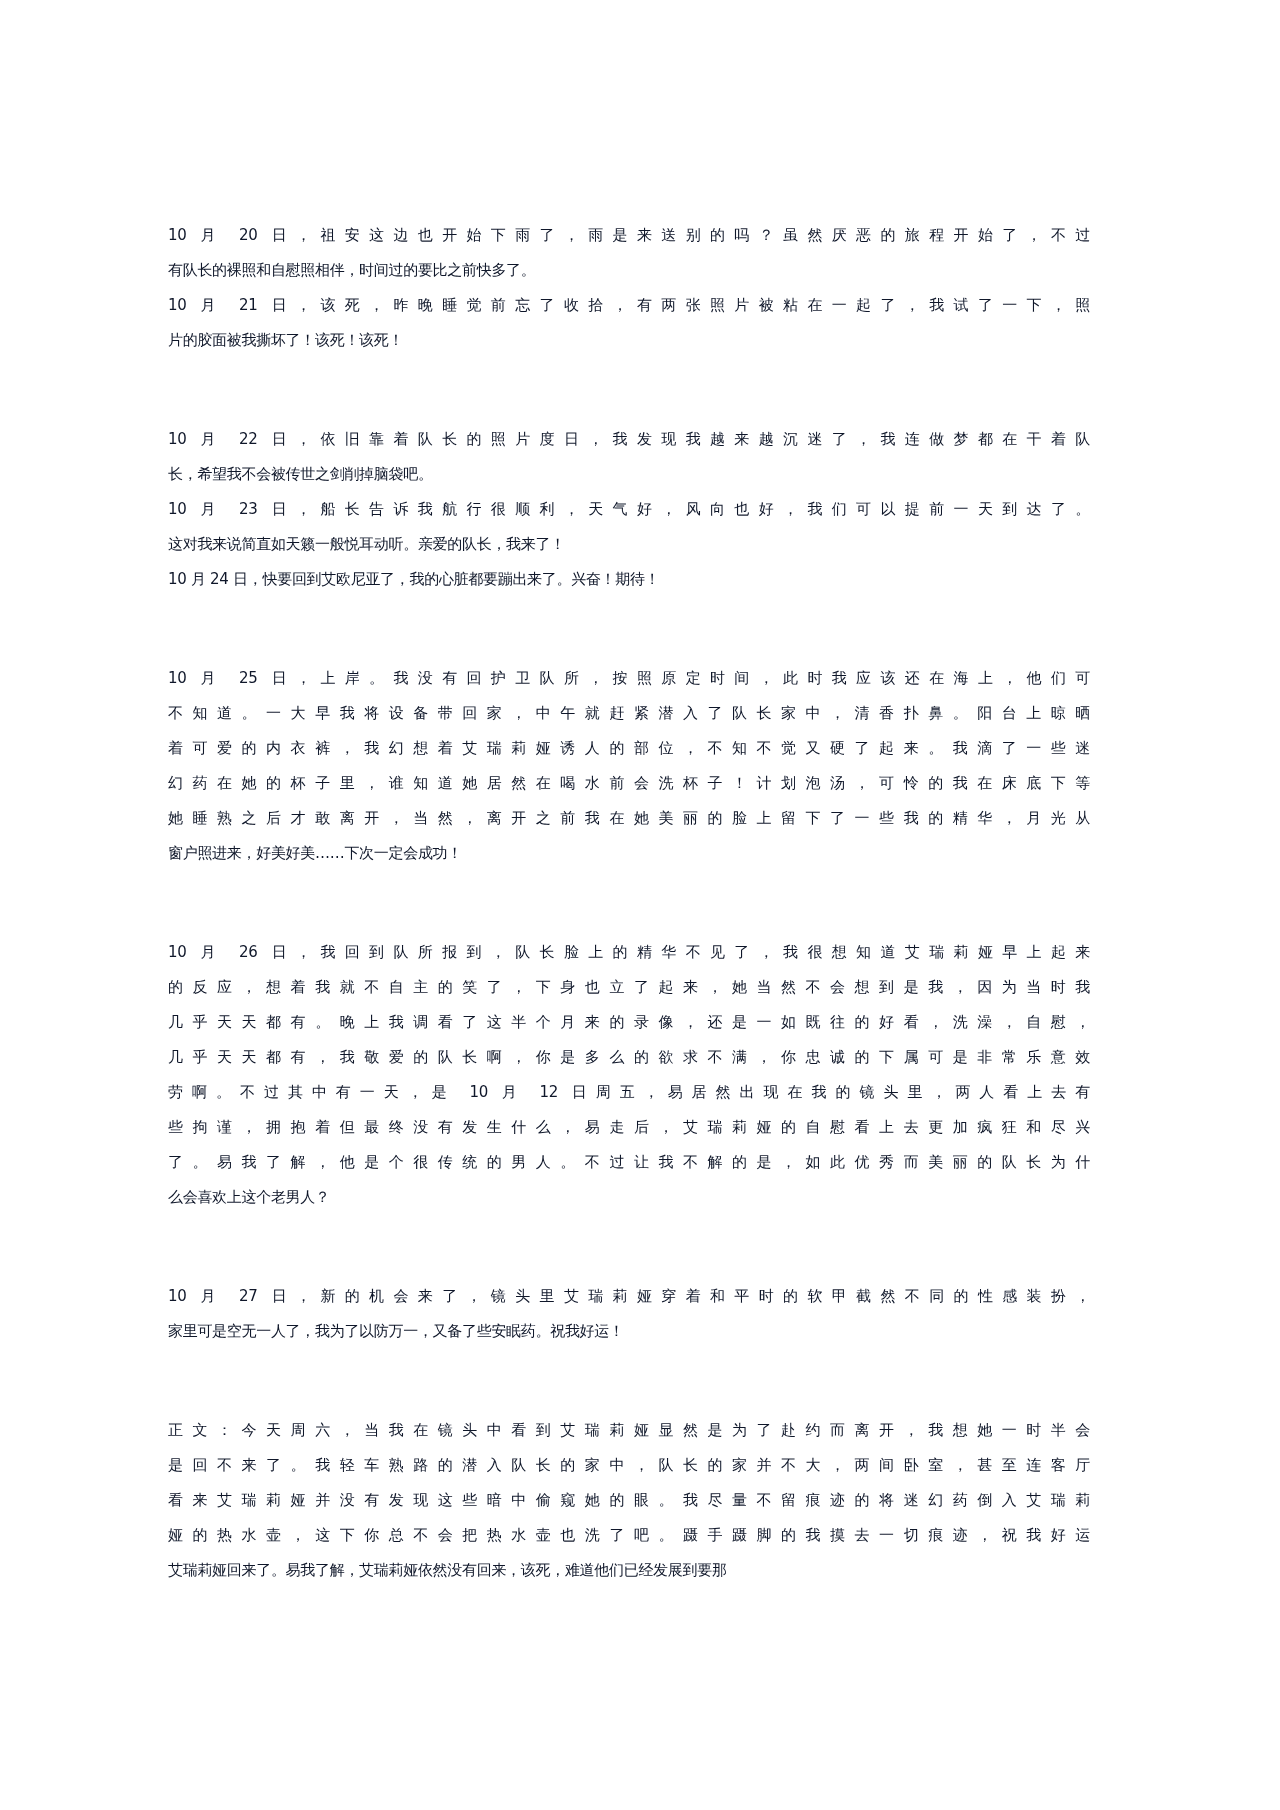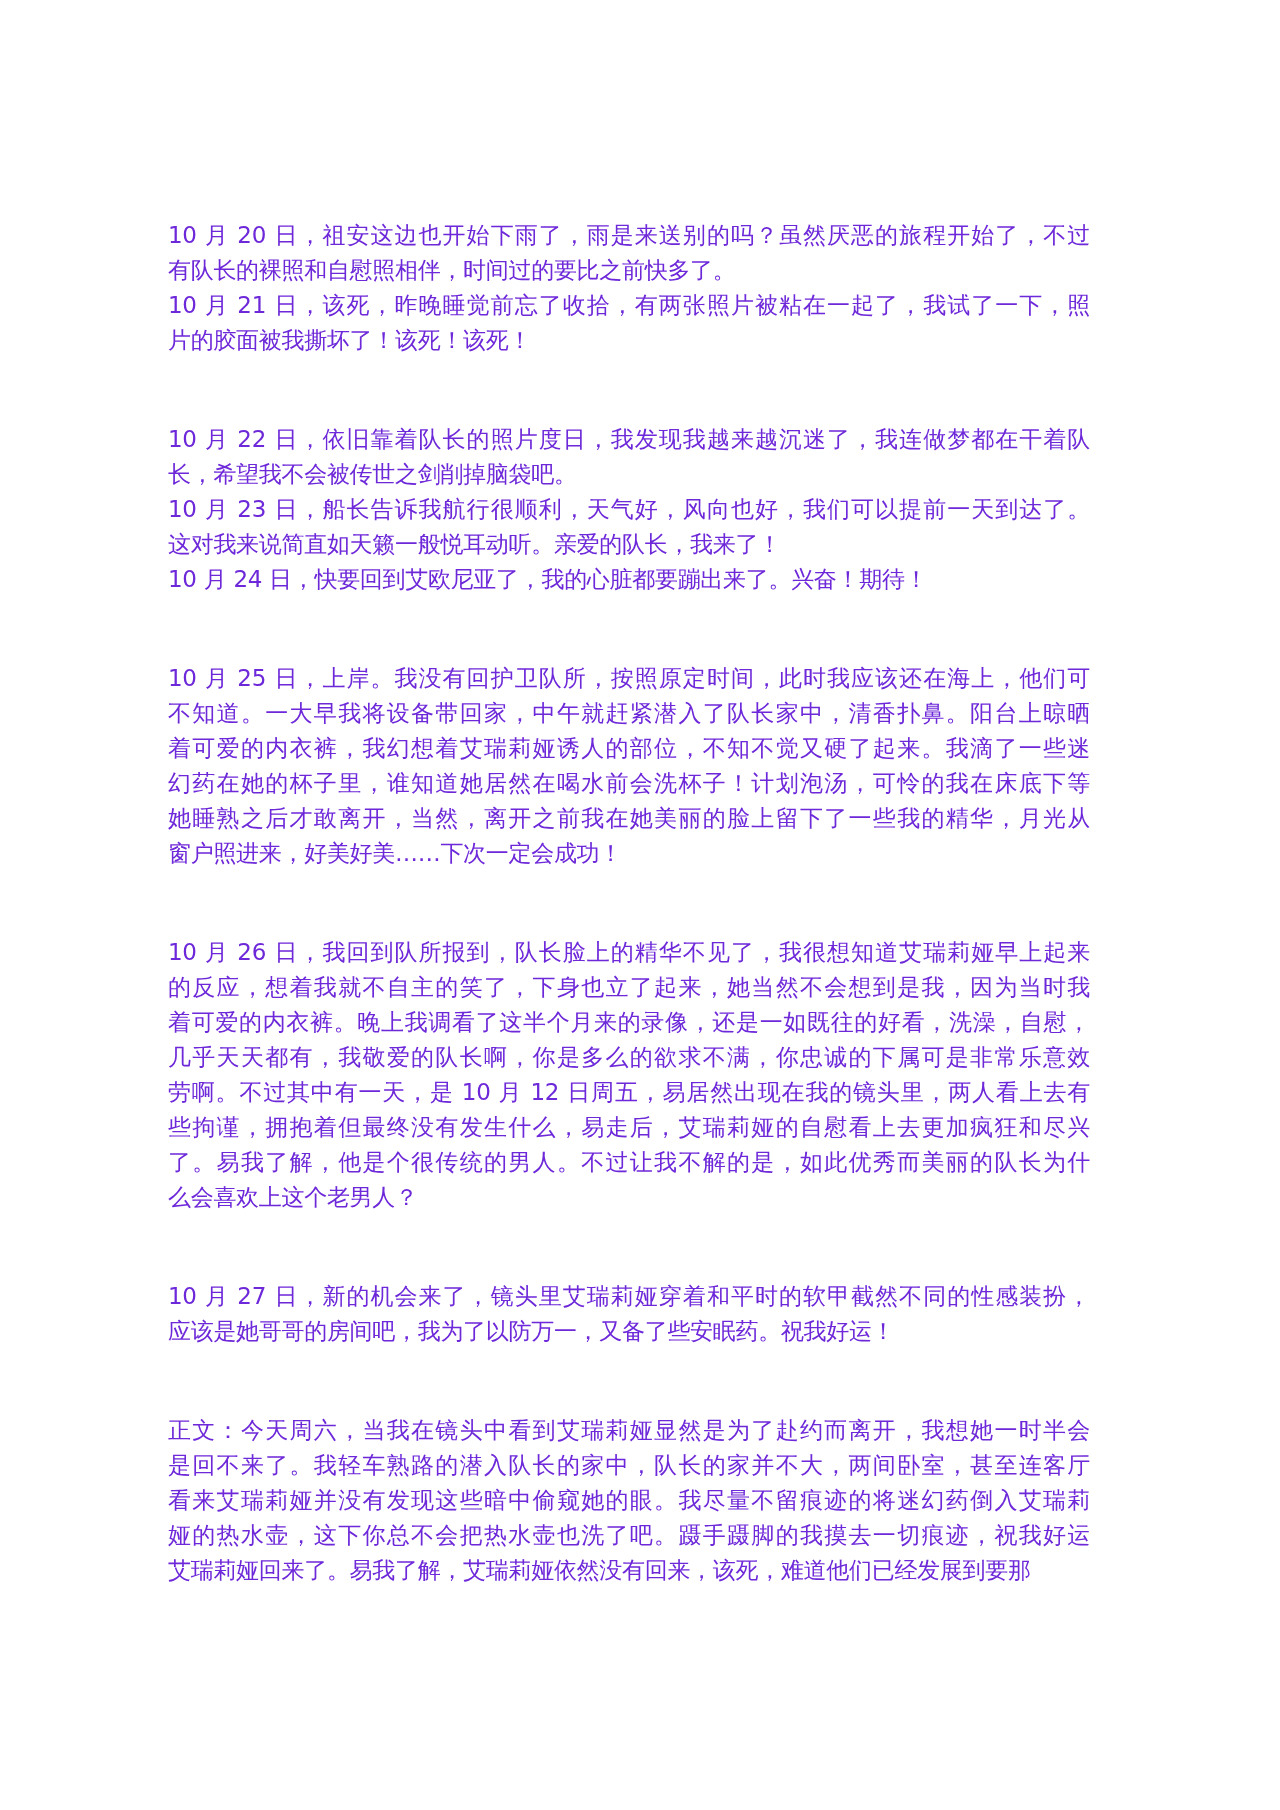--- a/index.html
+++ b/index.html
@@ -20,24 +20,24 @@
   .doc {
     width: 922px;
   }
   .block {
     margin: 0 0 64px 0;
   }
   .block:last-child {
     margin-bottom: 12px;
   }
   .line {
-    font-size: 23px;
+    font-size: 15px;
     line-height: 35px;
     letter-spacing: -0.3px;
-    color: #6d28d9;
+    color: #0f172a;
     text-align: left;
     white-space: normal;
   }
   .line.just {
     text-align: justify;
     text-align-last: justify;
     -moz-text-align-last: justify;
     text-justify: inter-character;
   }
 </style>
@@ -63,30 +63,30 @@
         <div class="line just">10 月 25 日，上岸。我没有回护卫队所，按照原定时间，此时我应该还在海上，他们可</div>
         <div class="line just">不知道。一大早我将设备带回家，中午就赶紧潜入了队长家中，清香扑鼻。阳台上晾晒</div>
         <div class="line just">着可爱的内衣裤，我幻想着艾瑞莉娅诱人的部位，不知不觉又硬了起来。我滴了一些迷</div>
         <div class="line just">幻药在她的杯子里，谁知道她居然在喝水前会洗杯子！计划泡汤，可怜的我在床底下等</div>
         <div class="line just">她睡熟之后才敢离开，当然，离开之前我在她美丽的脸上留下了一些我的精华，月光从</div>
         <div class="line">窗户照进来，好美好美……下次一定会成功！</div>
       </div>
       <div class="block">
         <div class="line just">10 月 26 日，我回到队所报到，队长脸上的精华不见了，我很想知道艾瑞莉娅早上起来</div>
         <div class="line just">的反应，想着我就不自主的笑了，下身也立了起来，她当然不会想到是我，因为当时我</div>
-        <div class="line just">着可爱的内衣裤。晚上我调看了这半个月来的录像，还是一如既往的好看，洗澡，自慰，</div>
+        <div class="line just">几乎天天都有。晚上我调看了这半个月来的录像，还是一如既往的好看，洗澡，自慰，</div>
         <div class="line just">几乎天天都有，我敬爱的队长啊，你是多么的欲求不满，你忠诚的下属可是非常乐意效</div>
         <div class="line just">劳啊。不过其中有一天，是 10 月 12 日周五，易居然出现在我的镜头里，两人看上去有</div>
         <div class="line just">些拘谨，拥抱着但最终没有发生什么，易走后，艾瑞莉娅的自慰看上去更加疯狂和尽兴</div>
         <div class="line just">了。易我了解，他是个很传统的男人。不过让我不解的是，如此优秀而美丽的队长为什</div>
         <div class="line">么会喜欢上这个老男人？</div>
       </div>
       <div class="block">
         <div class="line just">10 月 27 日，新的机会来了，镜头里艾瑞莉娅穿着和平时的软甲截然不同的性感装扮，</div>
-        <div class="line">应该是她哥哥的房间吧，我为了以防万一，又备了些安眠药。祝我好运！</div>
+        <div class="line">家里可是空无一人了，我为了以防万一，又备了些安眠药。祝我好运！</div>
       </div>
       <div class="block">
         <div class="line just">正文：今天周六，当我在镜头中看到艾瑞莉娅显然是为了赴约而离开，我想她一时半会</div>
         <div class="line just">是回不来了。我轻车熟路的潜入队长的家中，队长的家并不大，两间卧室，甚至连客厅</div>
         <div class="line just">看来艾瑞莉娅并没有发现这些暗中偷窥她的眼。我尽量不留痕迹的将迷幻药倒入艾瑞莉</div>
         <div class="line just">娅的热水壶，这下你总不会把热水壶也洗了吧。蹑手蹑脚的我摸去一切痕迹，祝我好运</div>
         <div class="line">艾瑞莉娅回来了。易我了解，艾瑞莉娅依然没有回来，该死，难道他们已经发展到要那</div>
       </div>
     </div>
 </div>

